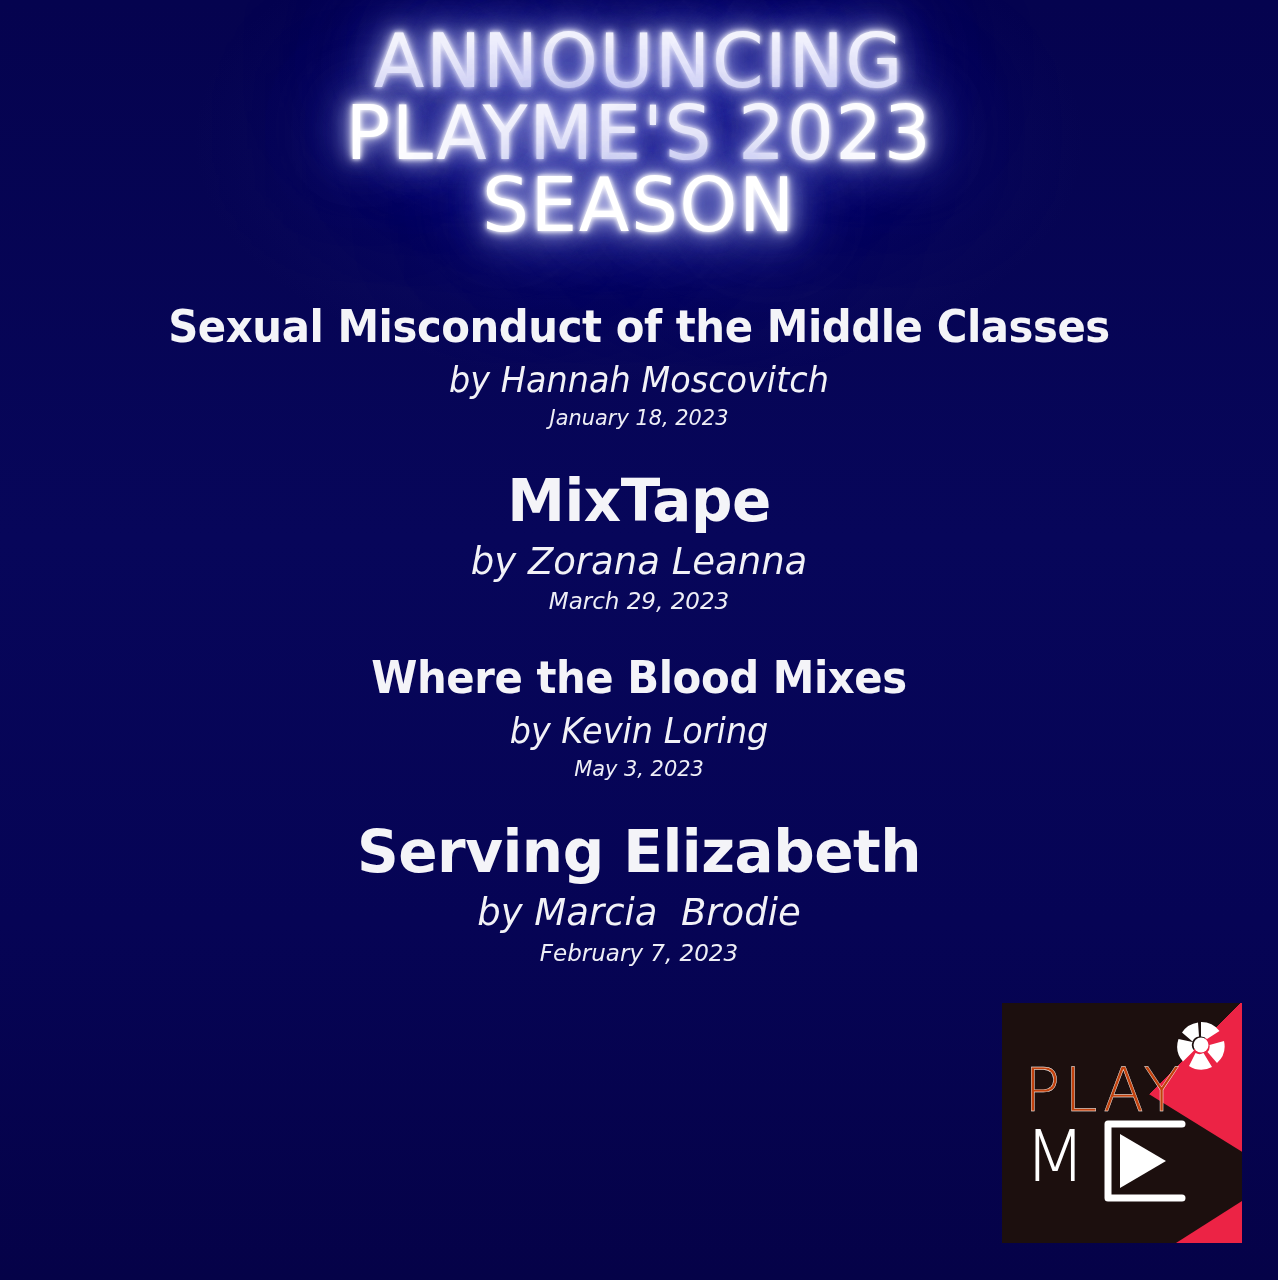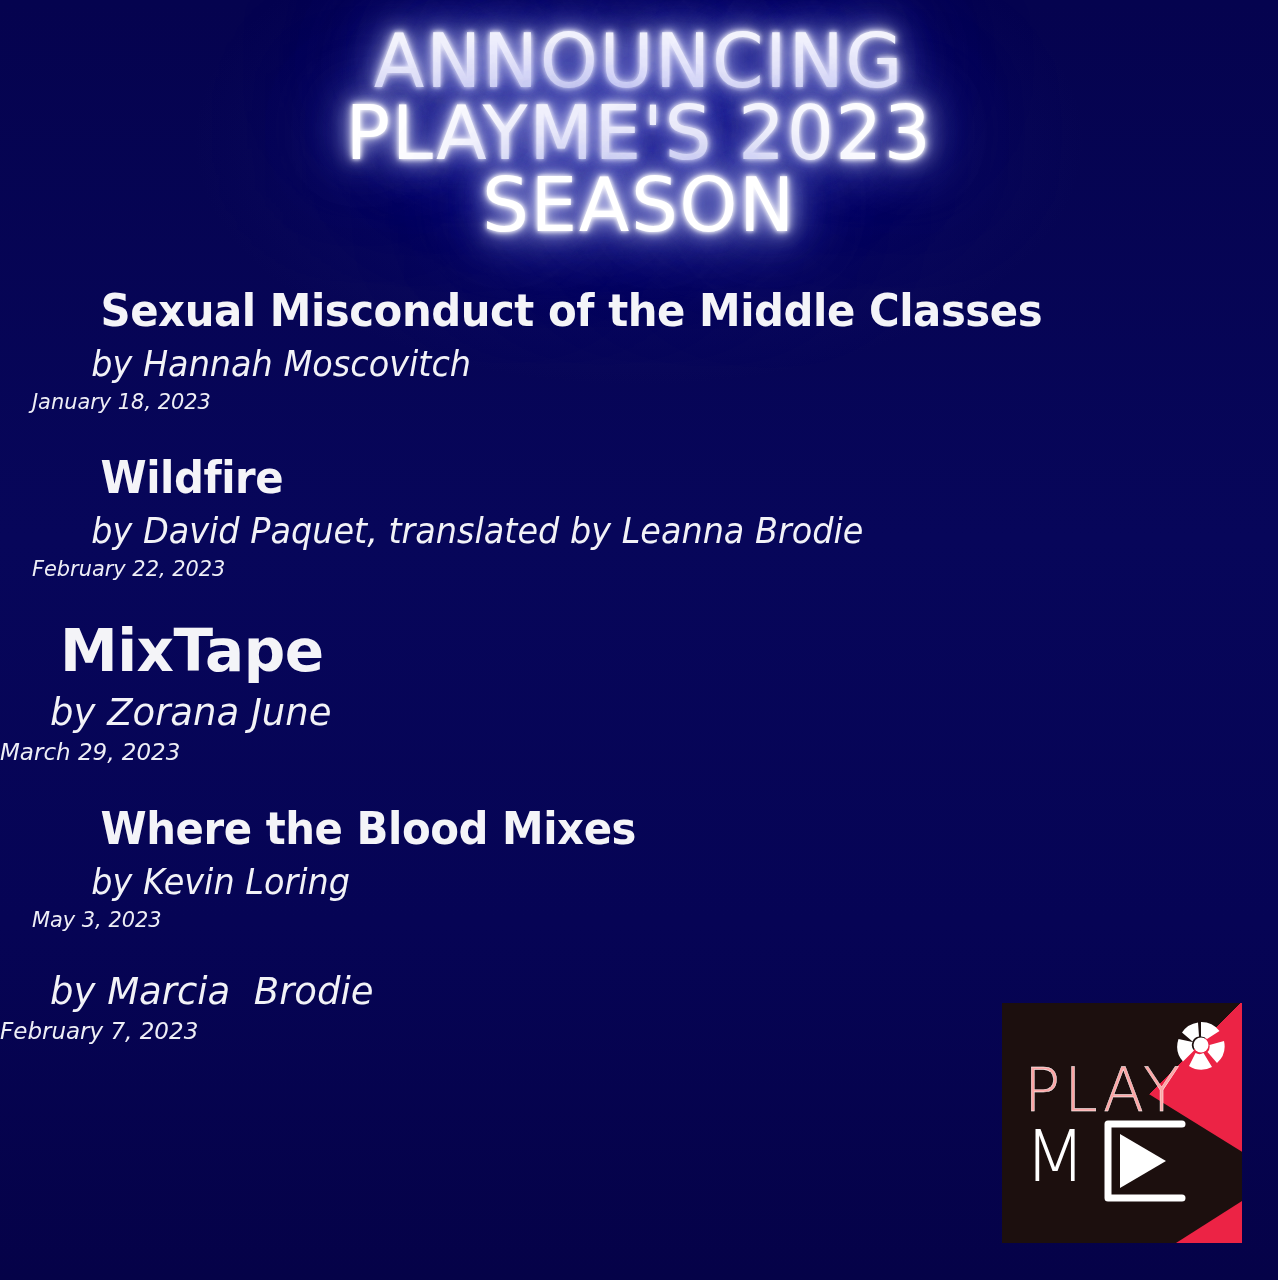--- a/index.html
+++ b/index.html
@@ -50,24 +50,24 @@
       0 0 20px #dfe2ff,
       0 0 38px #9aa2f0,
       0 0 62px #6d77e0,
       0 0 96px #4a53c8,
       0 0 140px #353ea8;
   }
 
   
   .season {
     position: absolute;
-    top: 284px;
+    top: 300px;
     left: 0;
     width: 100%;
-    text-align: left;
+    text-align: center;
   }
 
   .play { margin-bottom: 34px; }
   .play:last-child { margin-bottom: 0; }
 
   .play-title {
     font-family: "DejaVu Sans", sans-serif;
     font-weight: bold;
     font-size: 58px;
     line-height: 1.18;
@@ -144,21 +144,21 @@
     top: 60px;
     width: 200px;
   }
 
   .logo-play {
     font-family: "DejaVu Sans", sans-serif;
     font-weight: 300;
     font-size: 60px;
     line-height: 0.92;
     letter-spacing: 4px;
-    color: #fca5a5;
+    color: #c2410c;
     -webkit-text-stroke: 0.4px #fff;
   }
 
   .logo-me-row {
     position: relative;
     height: 84px;
     margin-top: 2px;
   }
 
   .logo-me {
@@ -190,39 +190,35 @@
   </div>
 
   <div class="season">
 
     <div class="play cond">
       <div class="play-title">Sexual Misconduct of the Middle Classes</div>
       <div class="play-author">by Hannah Moscovitch</div>
       <div class="play-date">January 18, 2023</div>
     </div>
 
-    <div class="play cond">
-      <div class="play-title">Wildfire</div>
-      <div class="play-author">by David Paquet, translated by Leanna Brodie</div>
-      <div class="play-date">February 22, 2023</div>
-    </div>
 
     <div class="play">
       <div class="play-title">MixTape</div>
-      <div class="play-author">by Zorana June</div>
+      <div class="play-author">by Zorana Leanna</div>
       <div class="play-date">March 29, 2023</div>
     </div>
 
     <div class="play cond">
       <div class="play-title">Where the Blood Mixes</div>
       <div class="play-author">by Kevin Loring</div>
       <div class="play-date">May 3, 2023</div>
     </div>
 
     <div class="play">
+      <div class="play-title">Serving Elizabeth</div>
       <div class="play-author">by Marcia  Brodie</div>
       <div class="play-date">February 7, 2023</div>
     </div>
 
   </div>
 
   <div class="logo">
     <div class="logo-red-top"></div>
     <div class="logo-red-corner"></div>
 

